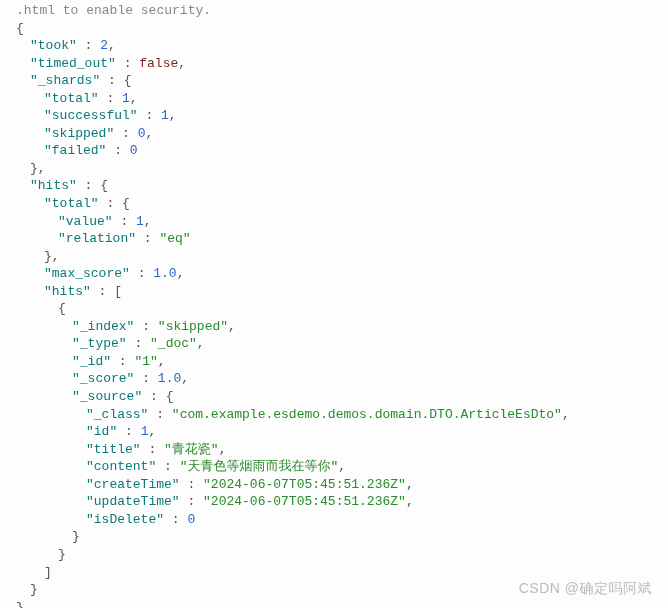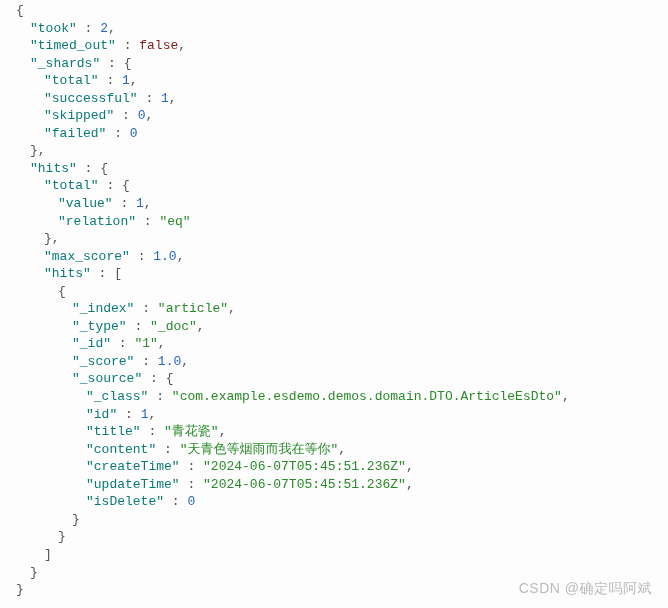--- a/index.html
+++ b/index.html
@@ -46,38 +46,39 @@
     .i1 { padding-left: 22px; }
     .i2 { padding-left: 36px; }
     .i3 { padding-left: 50px; }
     .i4 { padding-left: 64px; }
     .i5 { padding-left: 78px; }
   </style>
 </head>
 <body>
 
 <div class="code-container">
+<div class="line i0"><span class="comment">.html to enable security.</span></div>
 <div class="line i0"><span class="bracket">{</span></div>
 <div class="line i1"><span class="key">"took"</span><span class="punc"> : </span><span class="num">2</span><span class="punc">,</span></div>
 <div class="line i1"><span class="key">"timed_out"</span><span class="punc"> : </span><span class="bool">false</span><span class="punc">,</span></div>
 <div class="line i1"><span class="key">"_shards"</span><span class="punc"> : </span><span class="bracket">{</span></div>
 <div class="line i2"><span class="key">"total"</span><span class="punc"> : </span><span class="num">1</span><span class="punc">,</span></div>
 <div class="line i2"><span class="key">"successful"</span><span class="punc"> : </span><span class="num">1</span><span class="punc">,</span></div>
 <div class="line i2"><span class="key">"skipped"</span><span class="punc"> : </span><span class="num">0</span><span class="punc">,</span></div>
 <div class="line i2"><span class="key">"failed"</span><span class="punc"> : </span><span class="num">0</span></div>
 <div class="line i1"><span class="bracket">}</span><span class="punc">,</span></div>
 <div class="line i1"><span class="key">"hits"</span><span class="punc"> : </span><span class="bracket">{</span></div>
 <div class="line i2"><span class="key">"total"</span><span class="punc"> : </span><span class="bracket">{</span></div>
 <div class="line i3"><span class="key">"value"</span><span class="punc"> : </span><span class="num">1</span><span class="punc">,</span></div>
 <div class="line i3"><span class="key">"relation"</span><span class="punc"> : </span><span class="str">"<span>eq</span>"</span></div>
 <div class="line i2"><span class="bracket">}</span><span class="punc">,</span></div>
 <div class="line i2"><span class="key">"max_score"</span><span class="punc"> : </span><span class="num">1.0</span><span class="punc">,</span></div>
 <div class="line i2"><span class="key">"hits"</span><span class="punc"> : </span><span class="bracket">[</span></div>
 <div class="line i3"><span class="bracket">{</span></div>
-<div class="line i4"><span class="key">"_index"</span><span class="punc"> : </span><span class="str">"<span>article</span>"</span><span class="punc">,</span></div>
+<div class="line i4"><span class="key">"_index"</span><span class="punc"> : </span><span class="str">"<span>skipped</span>"</span><span class="punc">,</span></div>
 <div class="line i4"><span class="key">"_type"</span><span class="punc"> : </span><span class="str">"<span>_doc</span>"</span><span class="punc">,</span></div>
 <div class="line i4"><span class="key">"_id"</span><span class="punc"> : </span><span class="str">"<span>1</span>"</span><span class="punc">,</span></div>
 <div class="line i4"><span class="key">"_score"</span><span class="punc"> : </span><span class="num">1.0</span><span class="punc">,</span></div>
 <div class="line i4"><span class="key">"_source"</span><span class="punc"> : </span><span class="bracket">{</span></div>
 <div class="line i5"><span class="key">"_class"</span><span class="punc"> : </span><span class="str">"<span>com.example.esdemo.demos.domain.DTO.ArticleEsDto</span>"</span><span class="punc">,</span></div>
 <div class="line i5"><span class="key">"id"</span><span class="punc"> : </span><span class="num">1</span><span class="punc">,</span></div>
 <div class="line i5"><span class="key">"title"</span><span class="punc"> : </span><span class="str">"<span>青花瓷</span>"</span><span class="punc">,</span></div>
 <div class="line i5"><span class="key">"content"</span><span class="punc"> : </span><span class="str">"<span>天青色等烟雨而我在等你</span>"</span><span class="punc">,</span></div>
 <div class="line i5"><span class="key">"createTime"</span><span class="punc"> : </span><span class="str">"<span>2024-06-07T05:45:51.236Z</span>"</span><span class="punc">,</span></div>
 <div class="line i5"><span class="key">"updateTime"</span><span class="punc"> : </span><span class="str">"<span>2024-06-07T05:45:51.236Z</span>"</span><span class="punc">,</span></div>

